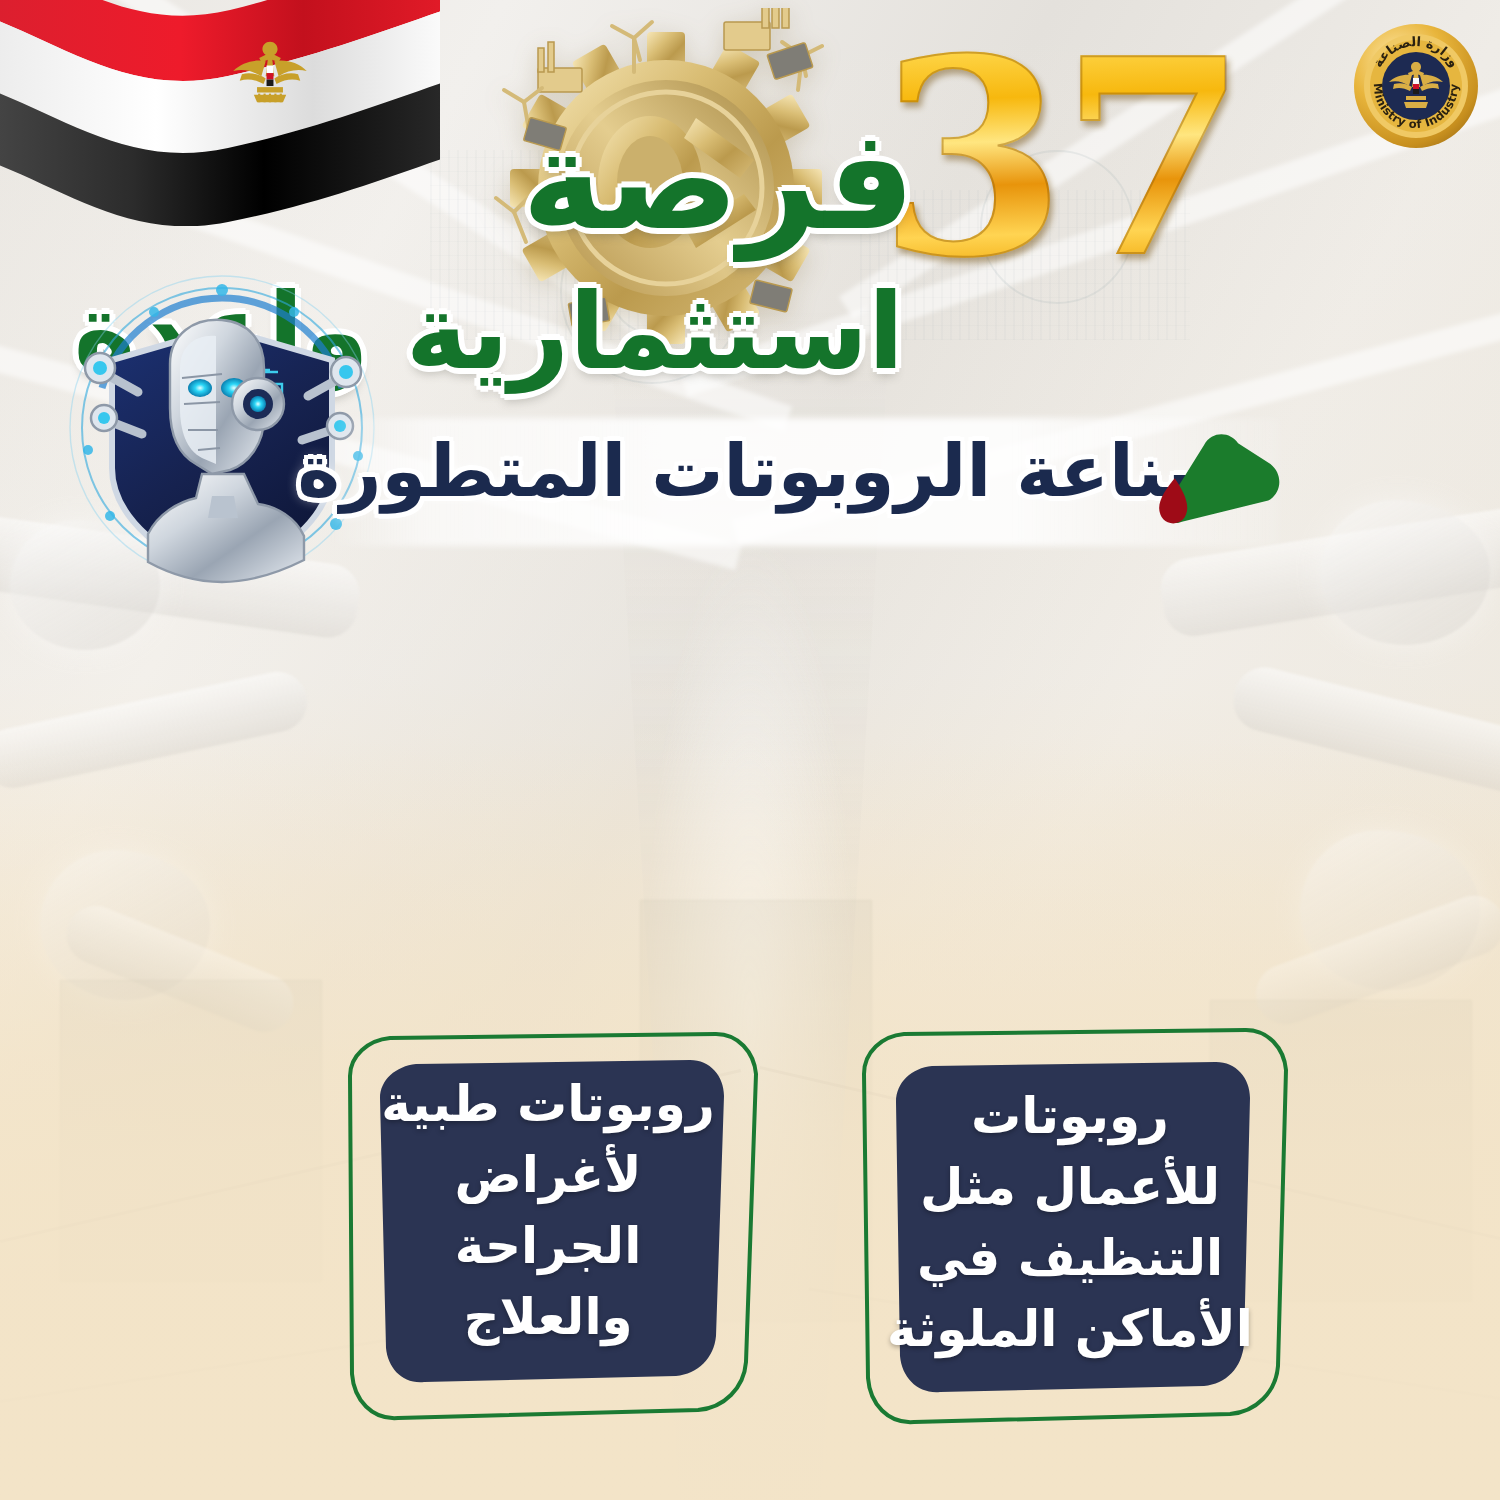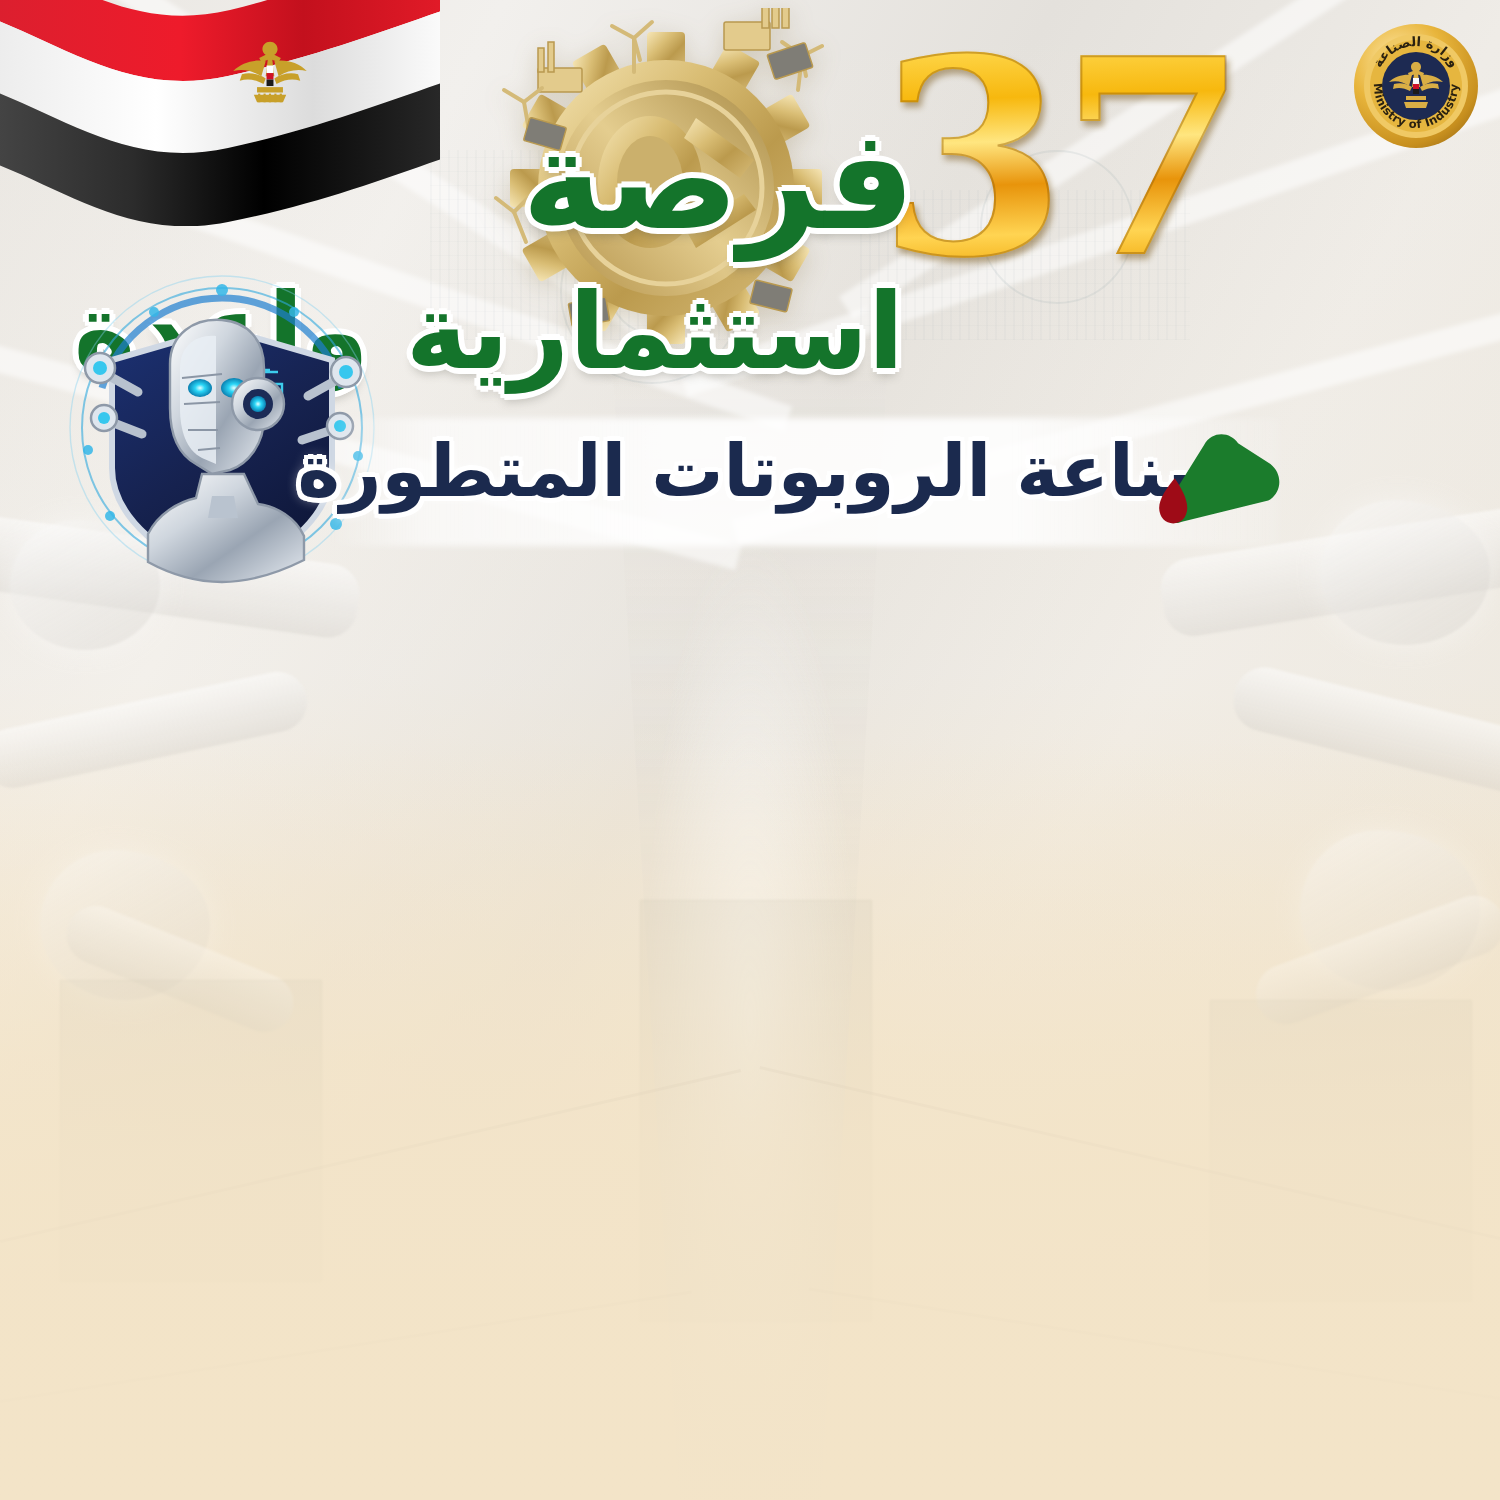--- a/index.html
+++ b/index.html
@@ -515,15 +515,38 @@
     <svg viewBox="0 0 150 140" width="150" height="140">
       <path d="M38,106 C24,110 18,96 26,86 L68,32 C78,18 96,22 102,34 L132,58
                C144,70 140,88 126,94 Z" fill="#1b7c2c" transform="rotate(-6 75 70)"></path>
       <path d="M36,48 C44,60 52,74 52,86 C52,98 44,106 34,106 C24,106 16,98 16,86
                C16,74 26,60 36,48 Z" fill="#9e0b17" transform="translate(2,10) scale(.78) translate(6,24)"></path>
     </svg>
   </div>
 
 
 
-
+  <div class="card" id="card-br">
+    <svg viewBox="0 0 444 412" preserveAspectRatio="none">
+      <path d="M16,46 C16,24 34,8 56,6 L398,2 C420,2 436,20 438,42 L430,338
+               C428,364 408,384 382,386 L66,394 C40,396 22,376 20,350 Z" fill="none" stroke="#1a7a33" stroke-width="4"></path>
+      <path d="M48,74 C48,54 64,40 84,38 L368,34 C388,34 402,50 402,70 L396,316
+               C394,340 378,356 356,358 L92,364 C70,366 54,350 52,328 Z" fill="#2b3453"></path>
+    </svg>
+    <div class="txt">روبوتات
+للأعمال مثل
+التنظيف في
+الأماكن الملوثة</div>
+  </div>
+
+  <div class="card" id="card-bl">
+    <svg viewBox="0 0 420 392" preserveAspectRatio="none">
+      <path d="M12,44 C12,24 30,8 52,6 L378,2 C400,2 416,20 418,42 L408,330
+               C406,356 386,376 360,378 L60,386 C34,388 16,368 14,342 Z" fill="none" stroke="#1a7a33" stroke-width="4"></path>
+      <path d="M42,66 C42,48 58,34 78,32 L352,28 C372,28 386,44 386,64 L378,304
+               C376,326 360,342 338,344 L86,350 C64,352 50,336 48,316 Z" fill="#2b3453"></path>
+    </svg>
+    <div class="txt">روبوتات طبية
+لأغراض الجراحة
+والعلاج</div>
+  </div>
 
 </div>
 
 </body></html>

